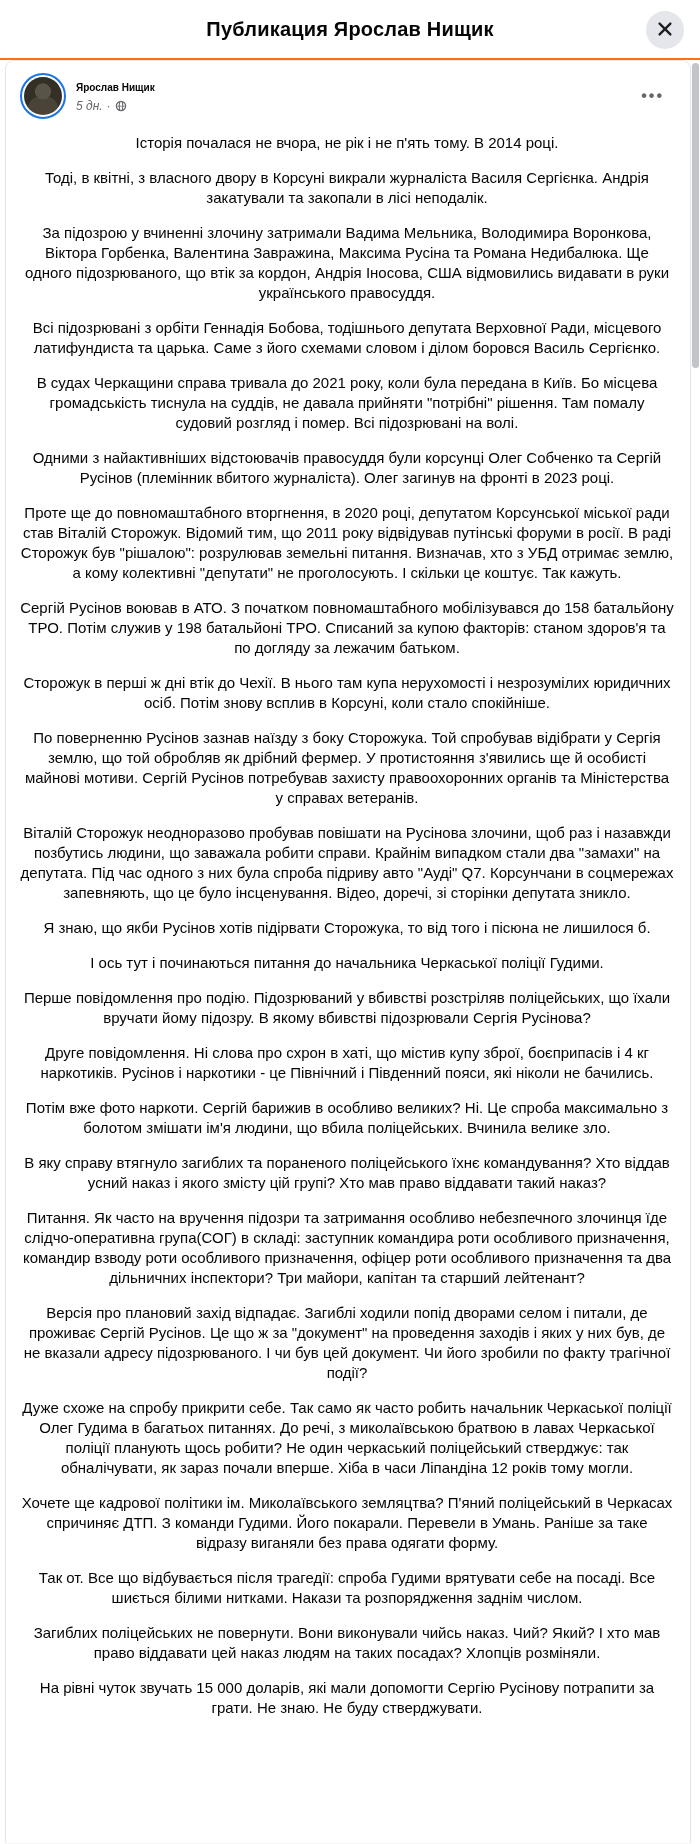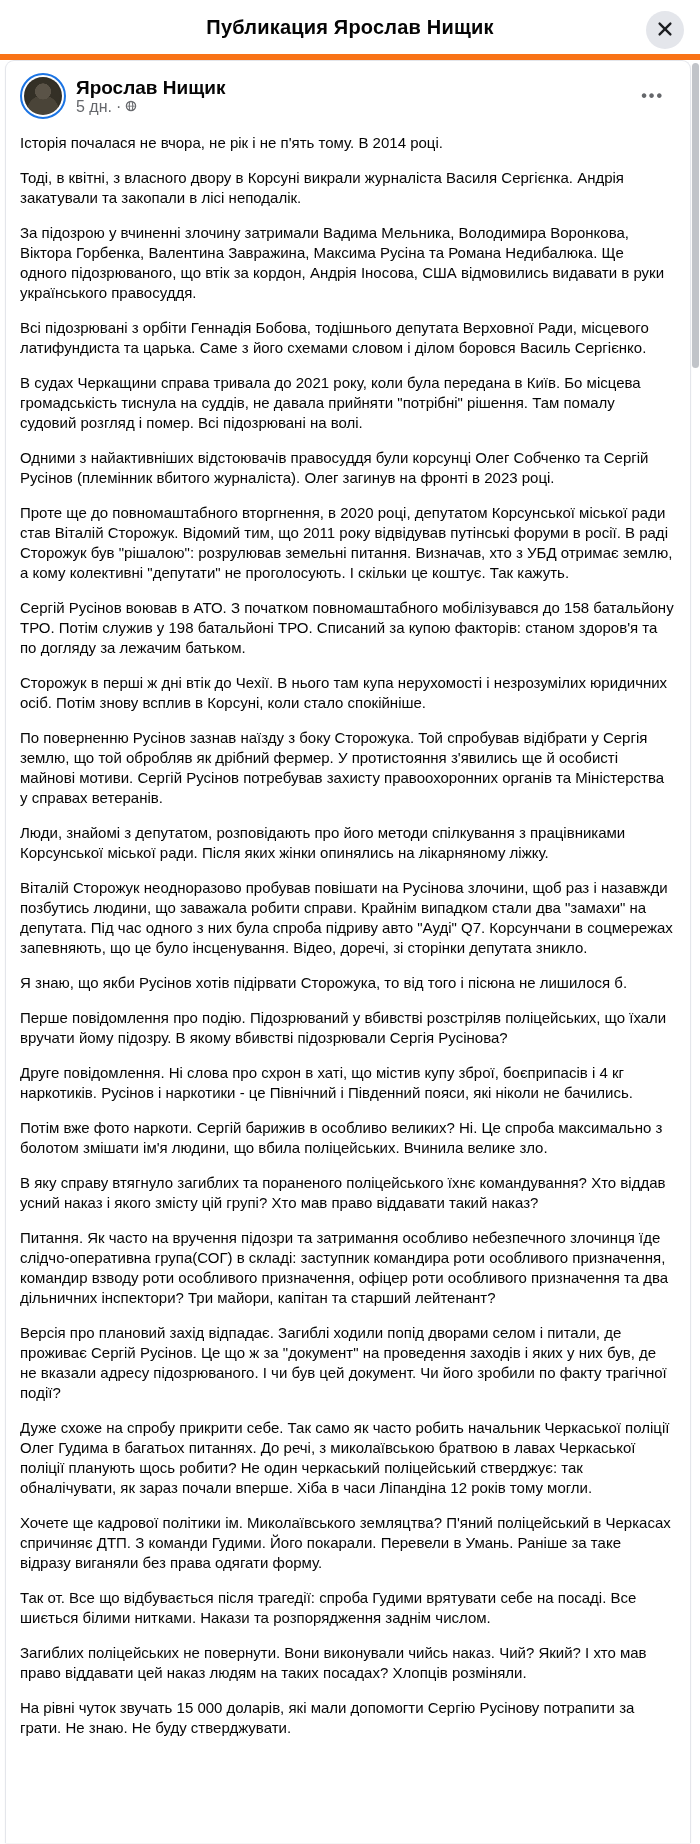--- a/index.html
+++ b/index.html
@@ -8,21 +8,21 @@
     background: #ffffff;
     font-family: "Liberation Sans", sans-serif;
     color: #050505;
     overflow: hidden;
   }
   
   .dialog-header {
     position: relative;
     height: 60px;
     background: #ffffff;
-    border-bottom: 6px solid #f97316;
+    border-bottom: 2px solid #f97316;
     display: flex; align-items: center; justify-content: center;
   }
   .dialog-title {
     font-size: 20px; font-weight: bold; color: #050505;
     letter-spacing: .2px;
   }
   .close-btn {
     position: absolute; right: 16px; top: 11px;
     width: 38px; height: 38px; border-radius: 50%;
     background: #e4e6eb; border: none; cursor: pointer;
@@ -61,37 +61,38 @@
   }
   .avatar {
     width: 38px; height: 38px; border-radius: 50%;
     background:
       radial-gradient(circle at 50% 38%, #5a5347 0 26%, transparent 27%),
       radial-gradient(circle at 50% 90%, #4a4438 0 40%, transparent 41%),
       radial-gradient(circle at 60% 70%, #6e2f2a 0 18%, transparent 19%),
       radial-gradient(circle at 50% 50%, #343026 0 60%, #23201a 100%);
   }
   .author-block { margin-left: 10px; flex: 1 1 auto; }
-  .author-name { font-size: 19px; font-weight: bold; color: #050505; line-height: 19px; }
+  .author-name { font-size: 10px; font-weight: bold; color: #050505; line-height: 19px; }
   .post-meta {
     display: flex; align-items: center; gap: 4px;
-    font-size: 16px; color: #65676b; line-height: 17px; margin-top: 1px;
+    font-size: 12px; color: #65676b; line-height: 17px; margin-top: 1px; font-style: italic;
   }
   .globe-icon svg { width: 12px; height: 12px; fill: #65676b; display: block; }
   .menu-btn {
     border: none; background: transparent; cursor: pointer;
     color: #65676b; font-size: 16px; letter-spacing: 2px;
     padding: 6px 4px; margin-right: 6px; line-height: 10px; font-weight: bold;
   }
   
   .post-body { padding: 8px 16px 0 14px; }
   .post-paragraph {
     font-size: 15px; line-height: 20px; color: #050505;
     margin-bottom: 15px;
     word-wrap: break-word;
+    text-align: center;
   }
 </style>
 </head>
 <body>
 
 <div class="dialog-header">
   <div class="dialog-title">Публикация Ярослав Нищик</div>
   <button class="close-btn" aria-label="Close">
     <span>
       <svg viewBox="0 0 20 20" fill="none">
@@ -127,23 +128,23 @@
       <p class="post-paragraph">Історія почалася не вчора, не рік і не п'ять тому. В 2014 році.</p>
       <p class="post-paragraph">Тоді, в квітні, з власного двору в Корсуні викрали журналіста Василя Сергієнка. Андрія закатували та закопали в лісі неподалік.</p>
       <p class="post-paragraph">За підозрою у вчиненні злочину затримали Вадима Мельника, Володимира Воронкова, Віктора Горбенка, Валентина Завражина, Максима Русіна та Романа Недибалюка. Ще одного підозрюваного, що втік за кордон, Андрія Іносова, США відмовились видавати в руки українського правосуддя.</p>
       <p class="post-paragraph">Всі підозрювані з орбіти Геннадія Бобова, тодішнього депутата Верховної Ради, місцевого латифундиста та царька. Саме з його схемами словом і ділом боровся Василь Сергієнко.</p>
       <p class="post-paragraph">В судах Черкащини справа тривала до 2021 року, коли була передана в Київ. Бо місцева громадськість тиснула на суддів, не давала прийняти "потрібні" рішення. Там помалу судовий розгляд і помер. Всі підозрювані на волі.</p>
       <p class="post-paragraph">Одними з найактивніших відстоювачів правосуддя були корсунці Олег Собченко та Сергій Русінов (племінник вбитого журналіста). Олег загинув на фронті в 2023 році.</p>
       <p class="post-paragraph">Проте ще до повномаштабного вторгнення, в 2020 році, депутатом Корсунської міської ради став Віталій Сторожук. Відомий тим, що 2011 року відвідував путінські форуми в росії. В раді Сторожук був "рішалою": розрулював земельні питання. Визначав, хто з УБД отримає землю, а кому колективні "депутати" не проголосують. І скільки це коштує. Так кажуть.</p>
       <p class="post-paragraph">Сергій Русінов воював в АТО. З початком повномаштабного мобілізувався до 158 батальйону ТРО. Потім служив у 198 батальйоні ТРО. Списаний за купою факторів: станом здоров'я та по догляду за лежачим батьком.</p>
       <p class="post-paragraph">Сторожук в перші ж дні втік до Чехії. В нього там купа нерухомості і незрозумілих юридичних осіб. Потім знову всплив в Корсуні, коли стало спокійніше.</p>
       <p class="post-paragraph">По поверненню Русінов зазнав наїзду з боку Сторожука. Той спробував відібрати у Сергія землю, що той обробляв як дрібний фермер. У протистояння з'явились ще й  особисті майнові мотиви. Сергій Русінов потребував захисту правоохоронних органів та Міністерства у справах ветеранів.</p>
-      <p class="post-paragraph">Люди, знайомі з депутатом, розповідають про його методи спілкування з працівниками Корсунської міської ради. Після яких жінки опинялись на лікарняному ліжку.</p>
       <p class="post-paragraph">Віталій Сторожук неодноразово пробував повішати на Русінова злочини, щоб раз і назавжди позбутись людини, що заважала робити справи. Крайнім випадком стали два "замахи" на депутата. Під час одного з них була спроба підриву авто "Ауді" Q7. Корсунчани в соцмережах запевняють, що це було інсценування. Відео, доречі, зі сторінки депутата зникло.</p>
       <p class="post-paragraph">Я знаю, що якби Русінов хотів підірвати Сторожука, то від того і пісюна не лишилося б.</p>
+      <p class="post-paragraph">І ось тут і починаються питання до начальника Черкаської поліції Гудими.</p>
       <p class="post-paragraph">Перше повідомлення про подію. Підозрюваний у вбивстві розстріляв поліцейських, що їхали вручати йому підозру. В якому вбивстві підозрювали Сергія Русінова?</p>
       <p class="post-paragraph">Друге повідомлення. Ні слова про схрон в хаті, що містив купу зброї, боєприпасів і 4 кг наркотиків. Русінов і наркотики - це Північний і Південний пояси, які ніколи не бачились.</p>
       <p class="post-paragraph">Потім вже фото наркоти. Сергій барижив в особливо великих? Ні. Це спроба максимально з болотом змішати  ім'я людини, що вбила поліцейських. Вчинила велике зло.</p>
       <p class="post-paragraph">В яку справу втягнуло загиблих та пораненого поліцейського їхнє командування? Хто віддав усний наказ і якого змісту цій групі? Хто мав право віддавати такий наказ?</p>
       <p class="post-paragraph">Питання. Як часто на вручення підозри та затримання особливо небезпечного злочинця  їде слідчо-оперативна група(СОГ) в складі: заступник командира роти особливого призначення, командир взводу роти особливого призначення, офіцер роти особливого призначення та два дільничних інспектори? Три майори, капітан та старший лейтенант?</p>
       <p class="post-paragraph">Версія про плановий захід відпадає. Загиблі ходили попід дворами селом і питали, де проживає Сергій Русінов. Це що ж за "документ" на проведення заходів і яких у них був, де не вказали адресу підозрюваного. І чи був цей документ. Чи його зробили по факту трагічної події?</p>
       <p class="post-paragraph">Дуже схоже на спробу прикрити себе. Так само як часто робить начальник Черкаської поліції Олег Гудима в багатьох питаннях. До речі, з миколаївською братвою в лавах Черкаської поліції планують щось робити? Не один черкаський поліцейський стверджує: так обналічувати, як зараз почали вперше. Хіба в часи Ліпандіна 12 років тому могли.</p>
       <p class="post-paragraph">Хочете ще кадрової політики ім. Миколаївського земляцтва? П'яний поліцейський в Черкасах спричиняє ДТП. З команди Гудими.  Його покарали. Перевели в Умань. Раніше за таке відразу виганяли без права одягати форму.</p>
       <p class="post-paragraph">Так от. Все що відбувається після трагедії: спроба Гудими врятувати себе на посаді. Все шиється білими нитками. Накази та розпорядження заднім числом.</p>
       <p class="post-paragraph">Загиблих поліцейських не повернути. Вони виконували чийсь наказ. Чий? Який? І хто мав право віддавати цей наказ людям на таких посадах? Хлопців розміняли.</p>

